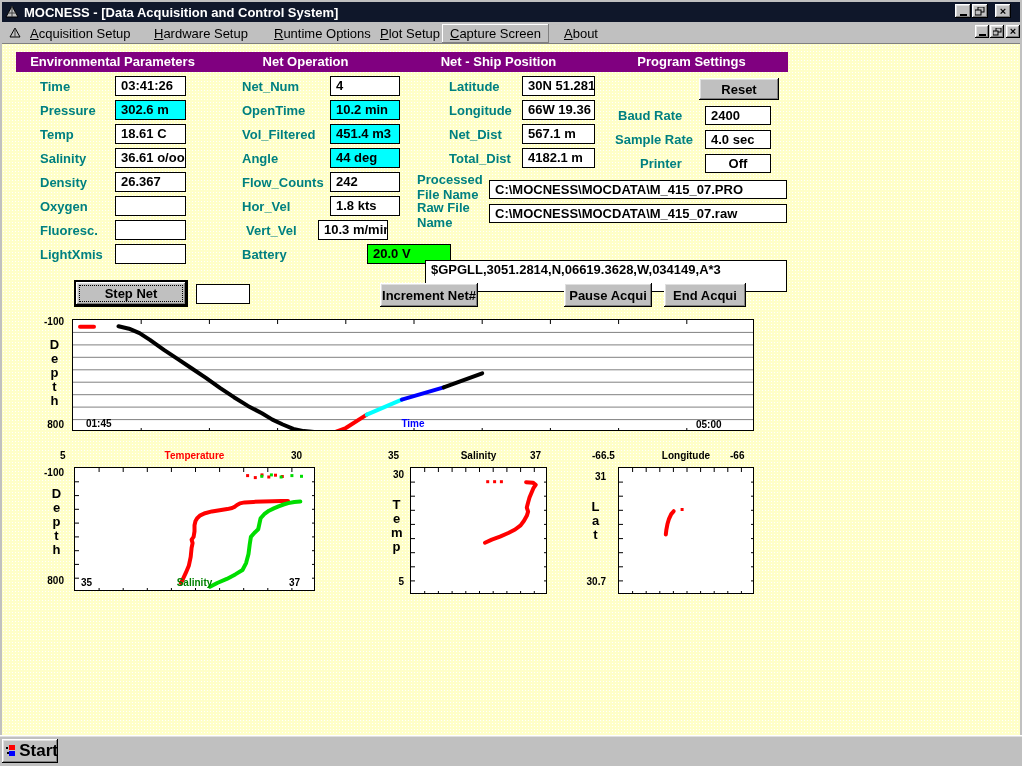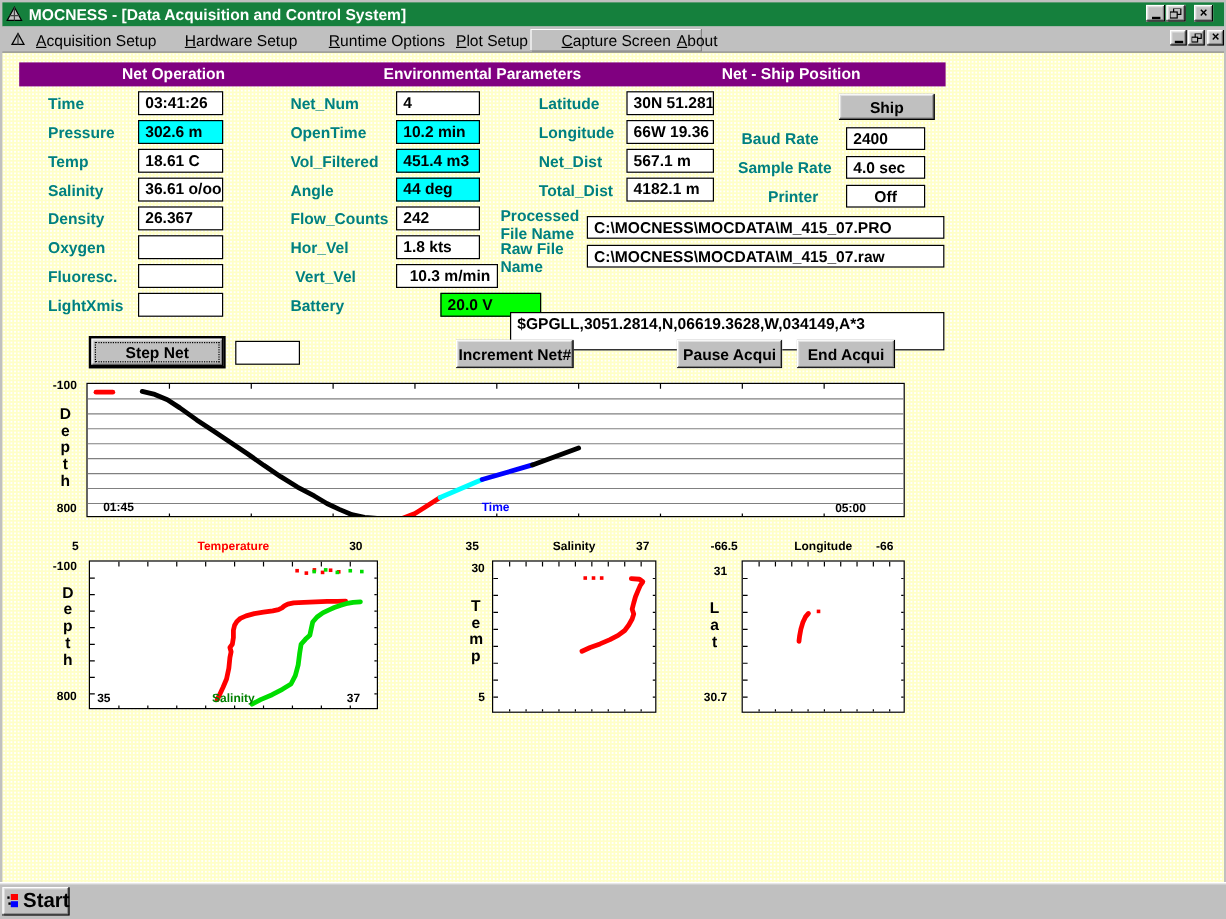--- a/index.html
+++ b/index.html
@@ -2,33 +2,33 @@
 <html><head>
 <meta charset="utf-8">
 <style>
   * { margin:0; padding:0; box-sizing:border-box; }
   html,body { width:1022px; height:766px; }
   body { position:relative; overflow:hidden; background:#C0C0C0;
          font-family:"Liberation Sans",sans-serif; }
   .abs { position:absolute; }
 
   
-  .titlebar { left:2px; top:2px; width:1018px; height:20px; background:#15803d;
+  .titlebar { left:2px; top:2px; width:1018px; height:20px; background:#0f172a;
               color:#fff; font-weight:bold; font-size:13px; display:flex; align-items:center; }
   .titlebar .ttl { margin-left:4px; white-space:nowrap; }
   .winbtn { width:16px; height:14px; background:#C0C0C0; position:absolute; top:4px;
             box-shadow: inset -1px -1px 0 #000, inset 1px 1px 0 #fff, inset -2px -2px 0 #808080, inset 2px 2px 0 #DFDFDF;
             display:flex; align-items:center; justify-content:center; color:#000;
             font-size:11px; font-weight:bold; line-height:1; }
   .winbtn.small { width:14px; height:13px; }
   .minbar { width:7px; height:2px; background:#000; margin-top:7px; }
   .menubar { left:2px; top:22px; width:1018px; height:22px; background:#C0C0C0;
              border-bottom:1px solid #808080; font-size:13px; color:#000; }
   .menuitem { position:absolute; top:4px; white-space:nowrap; cursor:default; }
-  .menubox { padding:2px 26px; top:2px;
+  .menubox { padding:2px 8px; top:2px;
              box-shadow: inset -1px -1px 0 #808080, inset 1px 1px 0 #fff; }
 
   
   .client { left:2px; top:44px; width:1018px; height:691px;
             background-color:#FFFFC8;
             background-image: radial-gradient(#FFFFFF 28%, rgba(255,255,255,0) 30%);
             background-size:3px 3px; }
 
   .purplebar { left:14px; top:8px; width:772px; height:20px; background:#800080;
                display:flex; color:#fff; font-weight:bold; font-size:13px; }
@@ -106,23 +106,24 @@
       </svg>
   </div>
   <div class="winbtn small" style="left:1004px;top:3px">
       <span>×</span>
     </div>
 </div>
 
 <div class="abs client">
 
   <div class="abs purplebar">
+    <span>Environmental Parameters</span>
     <span>Net Operation</span>
-    <span>Environmental Parameters</span>
     <span>Net - Ship Position</span>
+    <span>Program Settings</span>
   </div>
 
   <div class="lbl" style="left:38px;top:35px">Time</div>
   <div class="box" style="left: 113px; top: 32px; width: 71px; background-color: rgb(255, 255, 255);">03:41:26</div>
   <div class="lbl" style="left:38px;top:59px">Pressure</div>
   <div class="box" style="left: 113px; top: 56px; width: 71px; background-color: rgb(0, 255, 255);">302.6 m</div>
   <div class="lbl" style="left:38px;top:83px">Temp</div>
   <div class="box" style="left: 113px; top: 80px; width: 71px; background-color: rgb(255, 255, 255);">18.61 C</div>
   <div class="lbl" style="left:38px;top:107px">Salinity</div>
   <div class="box" style="left: 113px; top: 104px; width: 71px; background-color: rgb(255, 255, 255);">36.61 o/oo</div>
@@ -141,40 +142,40 @@
   <div class="box" style="left: 328px; top: 56px; width: 70px; background-color: rgb(0, 255, 255);">10.2 min</div>
   <div class="lbl" style="left:240px;top:83px">Vol_Filtered</div>
   <div class="box" style="left: 328px; top: 80px; width: 70px; background-color: rgb(0, 255, 255);">451.4 m3</div>
   <div class="lbl" style="left:240px;top:107px">Angle</div>
   <div class="box" style="left: 328px; top: 104px; width: 70px; background-color: rgb(0, 255, 255);">44 deg</div>
   <div class="lbl" style="left:240px;top:131px">Flow_Counts</div>
   <div class="box" style="left: 328px; top: 128px; width: 70px; background-color: rgb(255, 255, 255);">242</div>
   <div class="lbl" style="left:240px;top:155px">Hor_Vel</div>
   <div class="box" style="left: 328px; top: 152px; width: 70px; background-color: rgb(255, 255, 255);">1.8 kts</div>
   <div class="lbl" style="left:244px;top:179px">Vert_Vel</div>
-  <div class="box" style="left: 328px; top: 176px; width: 85px; background-color: rgb(255, 255, 255); text-align: center;">10.3 m/min</div>
+  <div class="box" style="left: 316px; top: 176px; width: 70px; background-color: rgb(255, 255, 255); text-align: center;">10.3 m/min</div>
   <div class="lbl" style="left:240px;top:203px">Battery</div>
   <div class="box" style="left: 328px; top: 200px; width: 84px; background-color: rgb(0, 255, 0); margin-left: 37px;">20.0 V</div>
 
   <div class="lbl" style="left:447px;top:35px">Latitude</div>
   <div class="box" style="left:520px;top:32px;width:73px">30N 51.281</div>
   <div class="lbl" style="left:447px;top:59px">Longitude</div>
   <div class="box" style="left:520px;top:56px;width:73px">66W 19.36</div>
   <div class="lbl" style="left:447px;top:83px">Net_Dist</div>
   <div class="box" style="left:520px;top:80px;width:73px">567.1 m</div>
   <div class="lbl" style="left:447px;top:107px">Total_Dist</div>
   <div class="box" style="left:520px;top:104px;width:73px">4182.1 m</div>
 
   <div class="lbl" style="left:415px;top:128px;width:72px">Processed File Name</div>
   <div class="box" style="left:487px;top:136px;width:298px;height:19px">C:\MOCNESS\MOCDATA\M_415_07.PRO</div>
   <div class="lbl" style="left:415px;top:156px;width:72px">Raw File Name</div>
   <div class="box" style="left:487px;top:160px;width:298px;height:19px">C:\MOCNESS\MOCDATA\M_415_07.raw</div>
   <div class="box" style="left:423px;top:216px;width:362px;height:32px">$GPGLL,3051.2814,N,06619.3628,W,034149,A*3</div>
 
-  <div class="btn" style="left:697px;top:34px;width:80px;height:22px">Ship</div>
+  <div class="btn" style="left:697px;top:34px;width:80px;height:22px">Reset</div>
   <div class="lbl" style="left:616px;top:64px">Baud Rate</div>
   <div class="box" style="left:703px;top:62px;width:66px;height:19px">2400</div>
   <div class="lbl" style="left:613px;top:88px">Sample Rate</div>
   <div class="box" style="left:703px;top:86px;width:66px;height:19px">4.0 sec</div>
   <div class="lbl" style="left:638px;top:112px">Printer</div>
   <div class="box" style="left:703px;top:110px;width:66px;height:19px;text-align:center;padding-left:0">Off</div>
 
   <div class="btn default" style="left:72px;top:236px;width:114px;height:27px">Step Net</div>
   <div class="box" style="left:194px;top:240px;width:54px"></div>
   <div class="btn" style="left:378px;top:239px;width:98px;height:24px">Increment Net#</div>

